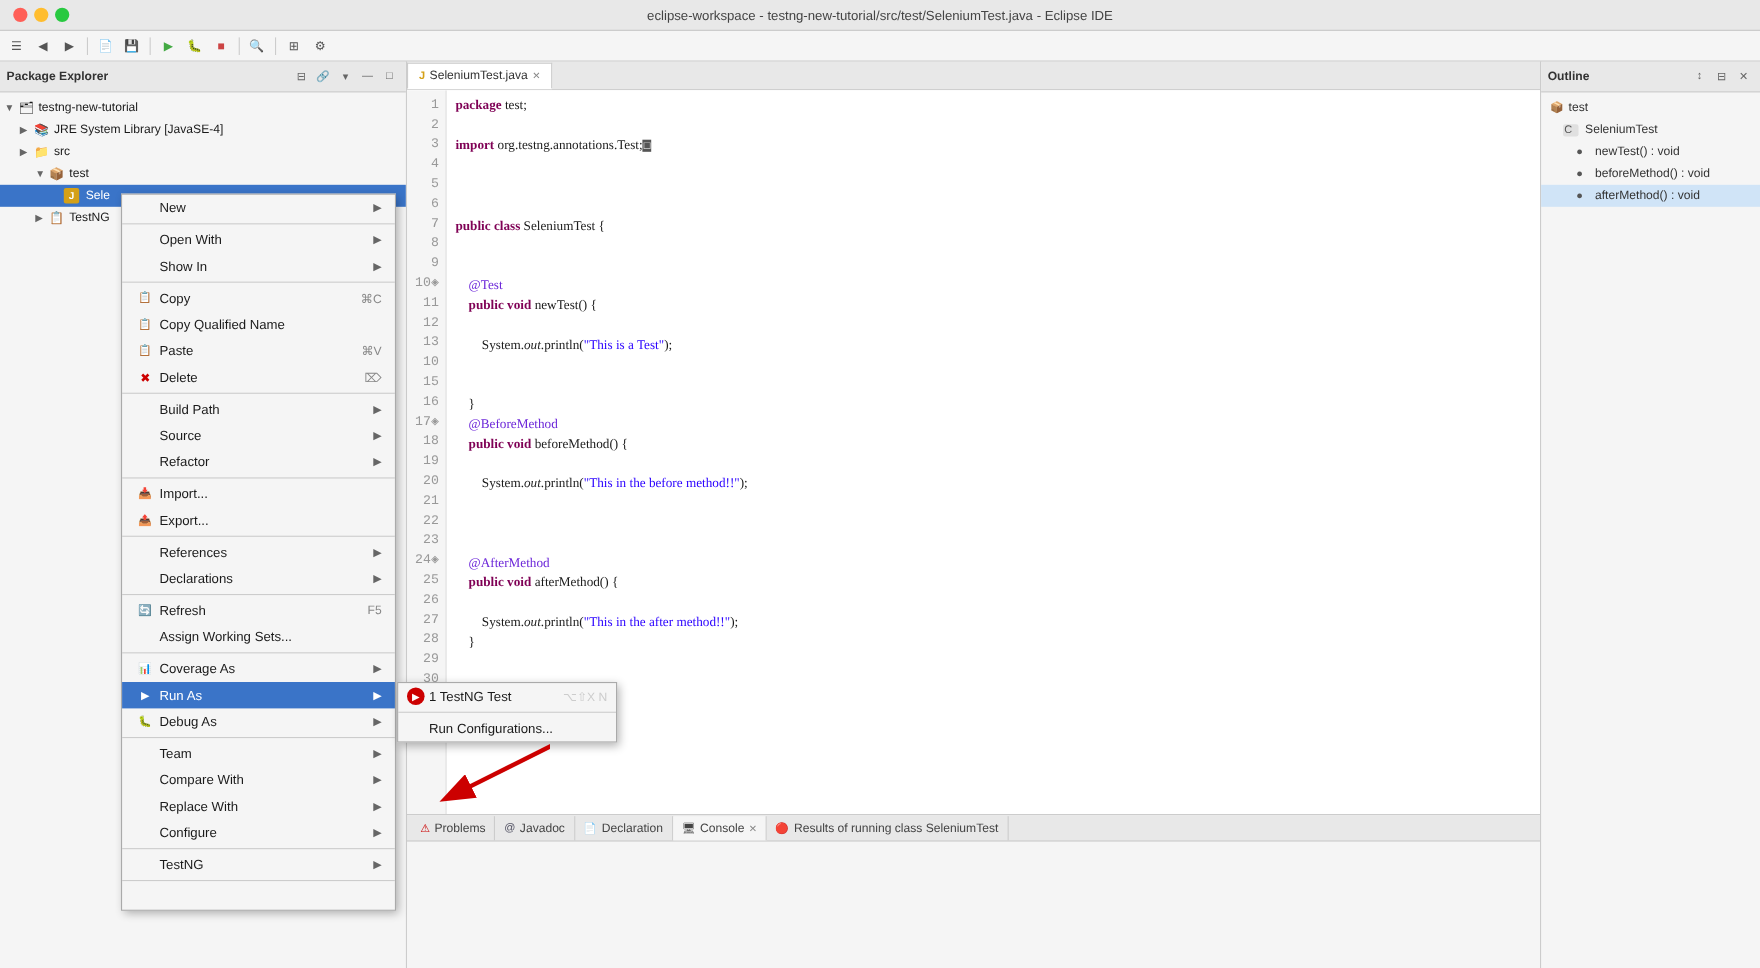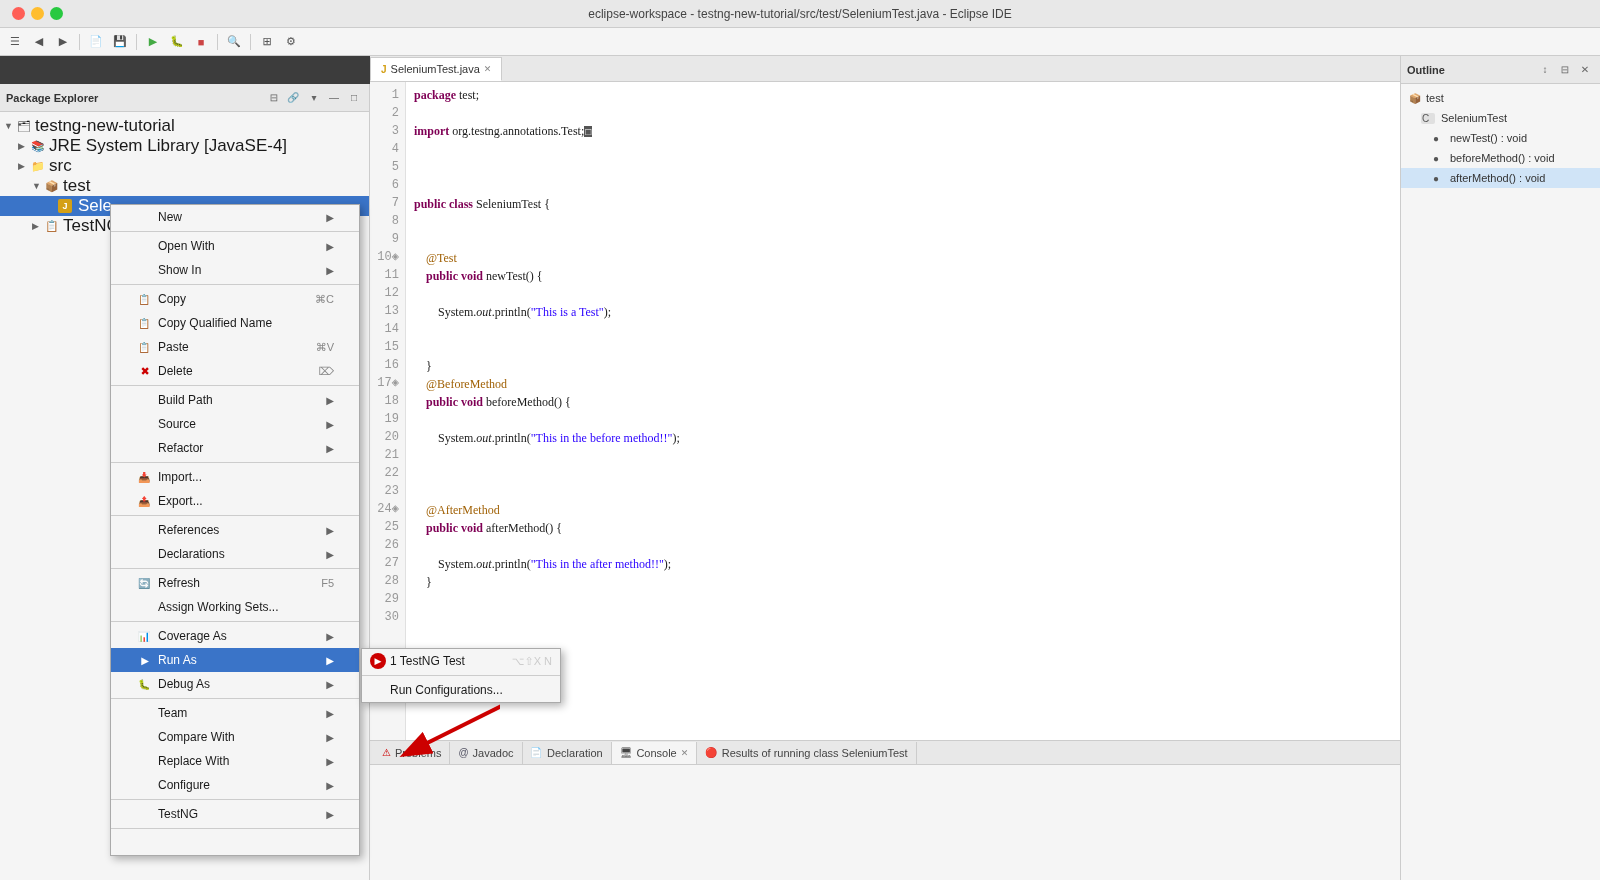--- a/index.html
+++ b/index.html
@@ -75,21 +75,20 @@
 
     
     .left-panel {
       width: 370px;
       background: #f5f5f5;
       border-right: 1px solid #ccc;
       display: flex;
       flex-direction: column;
       flex-shrink: 0;
       position: relative;
-      margin-top: 28px;
     }
     .panel-header {
       height: 28px;
       background: #e8e8e8;
       border-bottom: 1px solid #ccc;
       display: flex;
       align-items: center;
       padding: 0 6px;
       gap: 4px;
     }
@@ -110,39 +109,39 @@
       padding-left: 4px;
       cursor: pointer;
       white-space: nowrap;
       font-size: 12px;
       color: #1a1a1a;
     }
     .tree-item.selected { background: #3a74c8; color: white; }
     .tree-item.selected .tree-label { color: white; }
     .tree-arrow { width: 12px; font-size: 9px; color: #666; }
     .tree-icon { width: 16px; height: 16px; margin-right: 3px; font-size: 11px; display: flex; align-items: center; justify-content: center; }
-    .tree-label { font-size: 17px; }
+    .tree-label { font-size: 11px; }
 
     
     .context-menu {
       position: absolute;
       top: 120px;
       left: 110px;
       width: 250px;
       background: #f5f5f5;
       border: 1px solid #aaa;
       box-shadow: 3px 3px 8px rgba(0,0,0,0.3);
       z-index: 100;
       font-size: 12px;
     }
     .menu-item {
       display: flex;
       align-items: center;
       height: 24px;
-      padding: 0 25px;
+      padding: 0 12px;
       cursor: pointer;
       color: #1a1a1a;
       position: relative;
     }
     .menu-item.highlighted { background: #3a74c8; color: white; }
     .menu-item.highlighted .menu-shortcut { color: #ccc; }
     .menu-item-label { flex: 1; }
     .menu-shortcut { font-size: 11px; color: #888; margin-left: 8px; }
     .menu-arrow { font-size: 10px; color: #666; }
     .menu-item.highlighted .menu-arrow { color: white; }
@@ -236,21 +235,21 @@
       padding: 4px 8px;
       font-family: Liberation Serif, serif;
       font-size: 12px;
       line-height: 18px;
       color: #1a1a1a;
       white-space: pre;
       overflow: auto;
     }
     .kw { color: #7f0055; font-weight: bold; }
     .str { color: #2a00ff; }
-    .ann { color: #a16207; }
+    .ann { color: #6d28d9; }
 
     
     .bottom-panel {
       height: 140px;
       background: #f5f5f5;
       border-top: 1px solid #ccc;
       display: flex;
       flex-direction: column;
     }
     .bottom-tabs {
@@ -549,21 +548,21 @@
             <div>4</div>
             <div>5</div>
           <div>6</div>
             <div>7</div>
             <div>8</div>
             <div>9</div>
             <div>10◈</div>
           <div>11</div>
             <div>12</div>
             <div>13</div>
-            <div>14</div>
+            <div>10</div>
             <div>15</div>
           <div>16</div>
             <div>17◈</div>
             <div>18</div>
             <div>19</div>
             <div>20</div>
           <div>21</div>
             <div>22</div>
             <div>23</div>
             <div>24◈</div>

